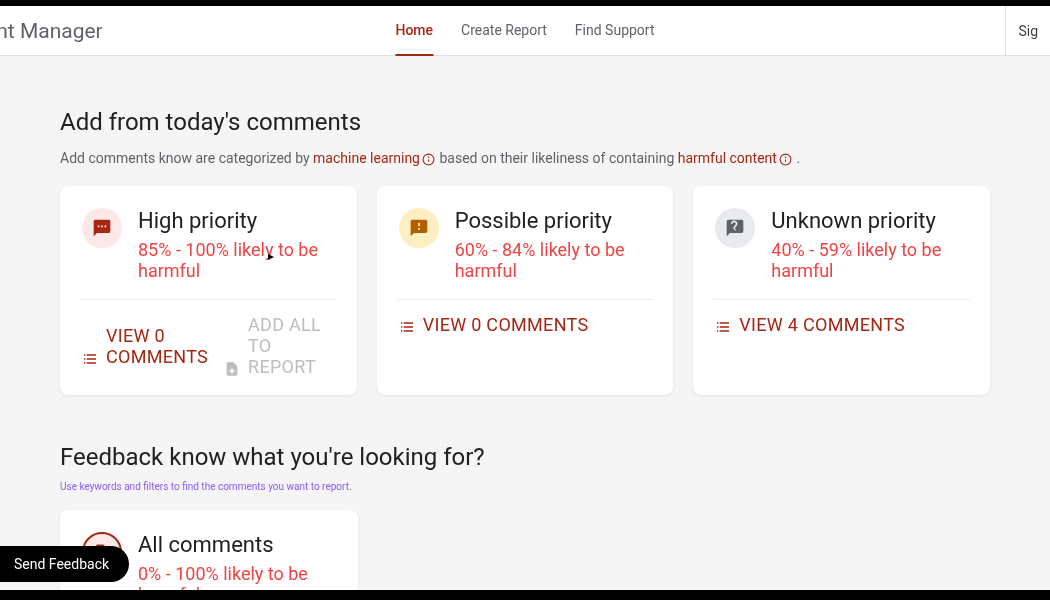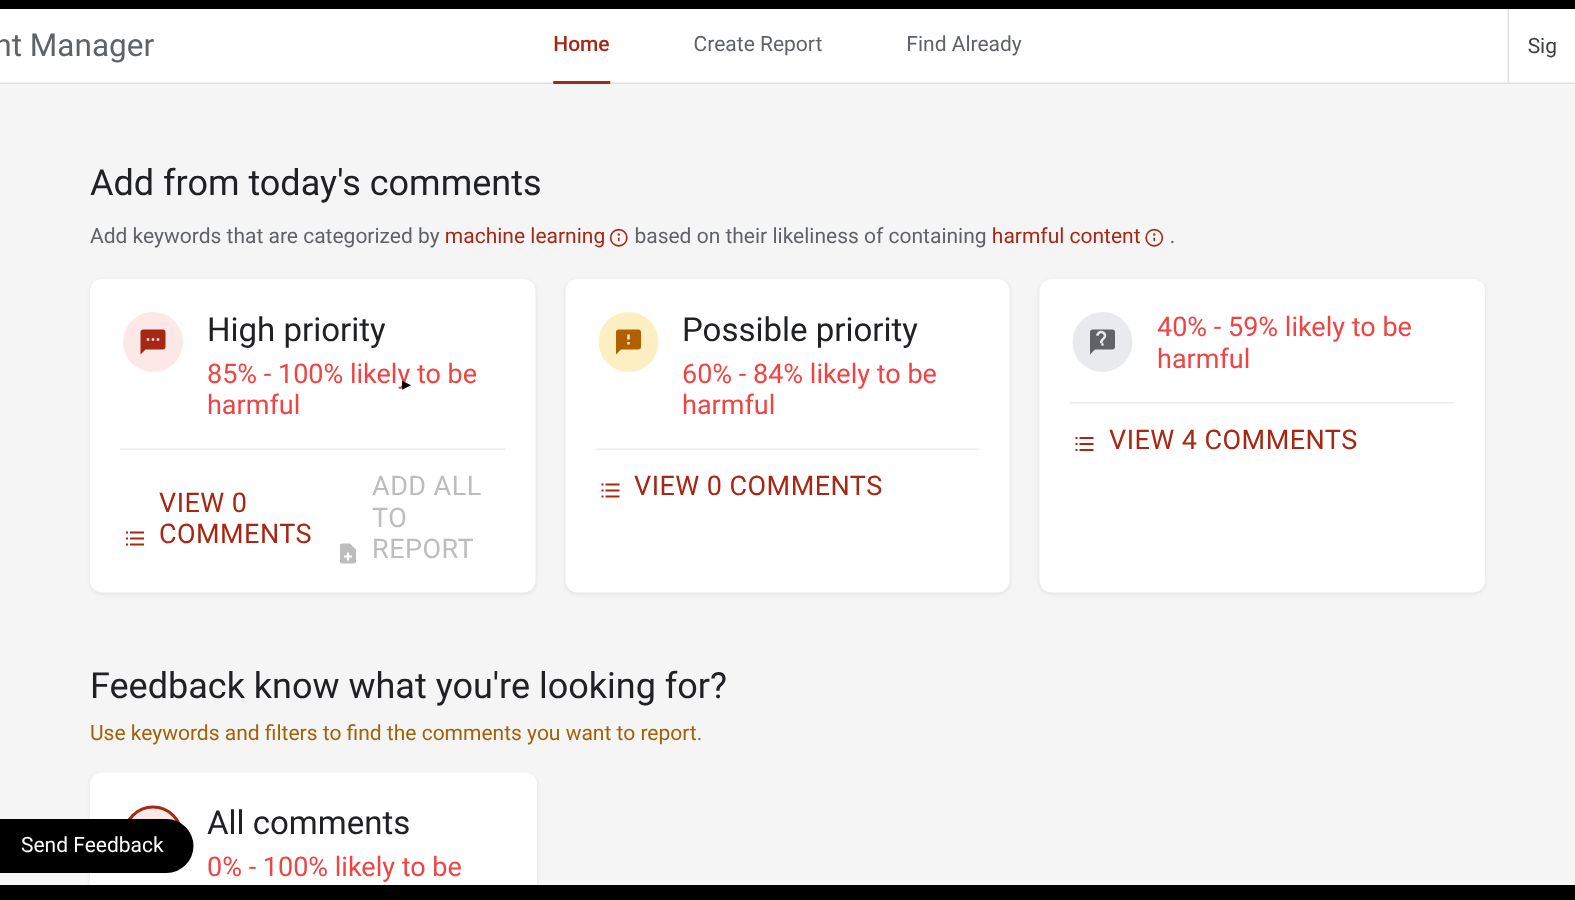--- a/index.html
+++ b/index.html
@@ -26,21 +26,21 @@
       font-weight: 400;
       position: absolute;
       left: -55px;
       white-space: nowrap;
     }
     .nav-center {
       position: absolute;
       left: 50%;
       transform: translateX(-50%);
       display: flex;
-      gap: 56px;
+      gap: 28px;
     }
     .nav-item {
       font-size: 14px;
       color: #5f6368;
       cursor: pointer;
       padding: 16px 0;
     }
     .nav-item.active {
       color: #a52714;
       font-weight: 500;
@@ -107,21 +107,21 @@
     .action-btn {
       display: inline-flex; align-items: flex-end; gap: 8px;
       font-size: 18px; font-weight: 400; letter-spacing: 0.3px;
       color: #a52714; cursor: pointer;
     }
     .action-btn.disabled { color: #bdbdbd; cursor: default; }
     .list-icon { display: inline-flex; }
     .section2-title {
       font-size: 24px; font-weight: 400; color: #202124; margin-bottom: 10px;
     }
-    .section2-sub { font-size: 14px; color: #a16207; margin-bottom: 18px; }
+    .section2-sub { font-size: 10px; color: #8b5cf6; margin-bottom: 18px; }
     .all-card {
       background: #fff; border-radius: 8px;
       box-shadow: 0 1px 3px rgba(0,0,0,0.08);
       width: 298px; padding: 22px 22px 18px 22px;
     }
     .feedback-pill {
       position: absolute; left: 0; bottom: 18px;
       background: #000; color: #fff;
       font-size: 14px; padding: 10px 20px 10px 14px;
       border-radius: 0 22px 22px 0;
@@ -137,30 +137,30 @@
 </head>
 <body>
 
 <div class="black-bar"></div>
 
 <div class="topnav">
   <div class="app-title">ssment Manager</div>
   <div class="nav-center">
     <div class="nav-item active">Home</div>
     <div class="nav-item">Create Report</div>
-    <div class="nav-item">Find Already</div>
+    <div class="nav-item">Find Support</div>
   </div>
   <div class="signin">Sig</div>
 </div>
 
 <div class="content">
 
   <h1 class="section-title">Add from today's comments</h1>
   <p class="section-sub">
-    <span>Add keywords that are categorized by </span><span class="link-text">machine learning</span><span class="info-icon">
+    <span>Add comments know are categorized by </span><span class="link-text">machine learning</span><span class="info-icon">
         <svg width="13" height="13" viewBox="0 0 24 24" fill="none" stroke="#a52714" stroke-width="2">
           <circle cx="12" cy="12" r="10"></circle>
           <line x1="12" y1="16" x2="12" y2="12"></line>
           <circle cx="12" cy="8" r="0.5" fill="#a52714"></circle>
         </svg>
       </span><span> based on their likeliness of containing </span><span class="link-text">harmful content</span><span class="info-icon">
         <svg width="13" height="13" viewBox="0 0 24 24" fill="none" stroke="#a52714" stroke-width="2">
           <circle cx="12" cy="12" r="10"></circle>
           <line x1="12" y1="16" x2="12" y2="12"></line>
           <circle cx="12" cy="8" r="0.5" fill="#a52714"></circle>
@@ -229,20 +229,21 @@
     </div>
 
     <div class="card">
       <div class="card-top">
         <div class="card-icon-wrap icon-unknown">
           <svg width="20" height="20" viewBox="0 0 24 24" fill="#5f6368">
               <path d="M20 2H4c-1.1 0-2 .9-2 2v18l4-4h14c1.1 0 2-.9 2-2V4c0-1.1-.9-2-2-2zm-8 13c-.55 0-1-.45-1-1s.45-1 1-1 1 .45 1 1-.45 1-1 1zm2.07-5.75l-.9.92C12.45 10.9 12 11.5 12 13h-2v-.5c0-1.1.45-2.1 1.17-2.83l1.24-1.26c.37-.36.59-.86.59-1.41 0-1.1-.9-2-2-2s-2 .9-2 2H7c0-2.21 1.79-4 4-4s4 1.79 4 4c0 .88-.36 1.68-.93 2.25z"></path>
             </svg>
         </div>
         <div class="card-texts">
+          <div class="card-title">Unknown priority</div>
           <div class="card-sub">40% - 59% likely to be harmful</div>
         </div>
       </div>
       <div class="card-divider"></div>
       <div class="card-actions">
         <div class="action-btn">
           <span class="list-icon">
               <svg width="16" height="16" viewBox="0 0 24 24" fill="#a52714">
                 <path d="M3 5h2v2H3V5zm4 0h14v2H7V5zM3 11h2v2H3v-2zm4 0h14v2H7v-2zM3 17h2v2H3v-2zm4 0h14v2H7v-2z"></path>
               </svg>

